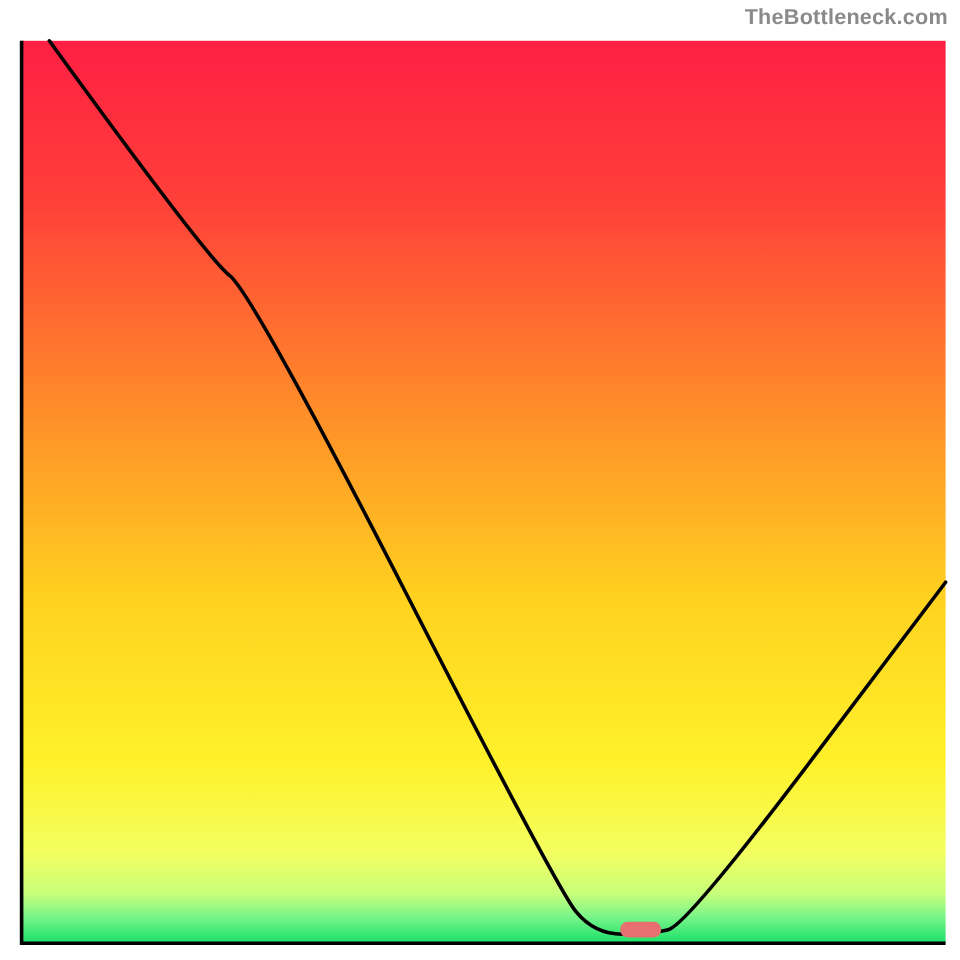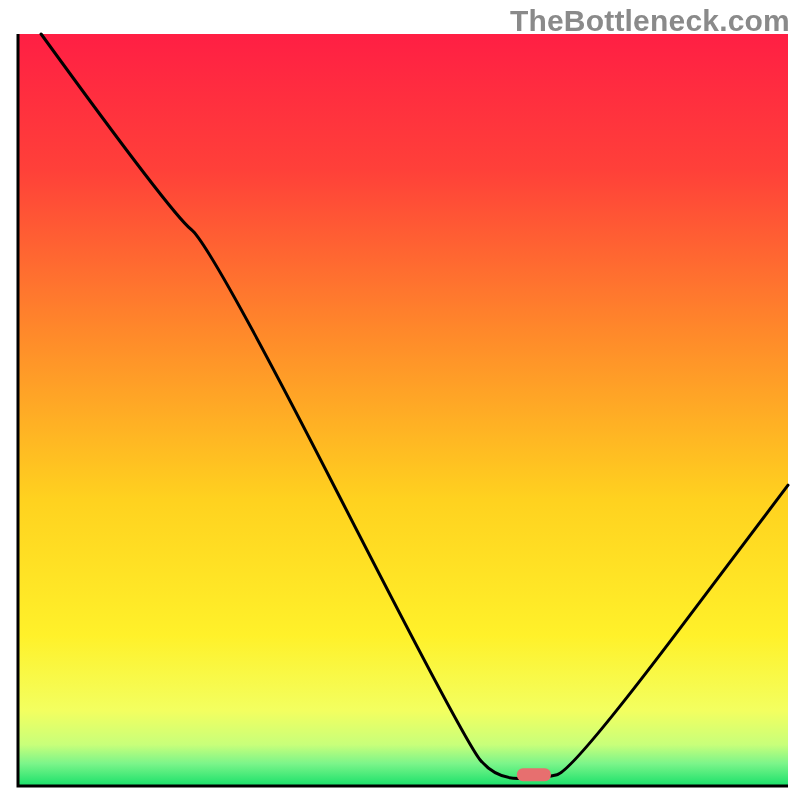--- a/index.html
+++ b/index.html
@@ -13,21 +13,21 @@
   .frame {
     position: relative;
     width: 800px;
     height: 800px;
   }
   .watermark {
     position: absolute;
     top: 4px;
     right: 10px;
     font-family: Arial, Helvetica, sans-serif;
-    font-size: 30px;
+    font-size: 18px;
     font-weight: 600;
     color: #8a8a8a;
     letter-spacing: 0.2px;
   }
   svg {
     display: block;
   }
 </style>
 </head>
 <body>

